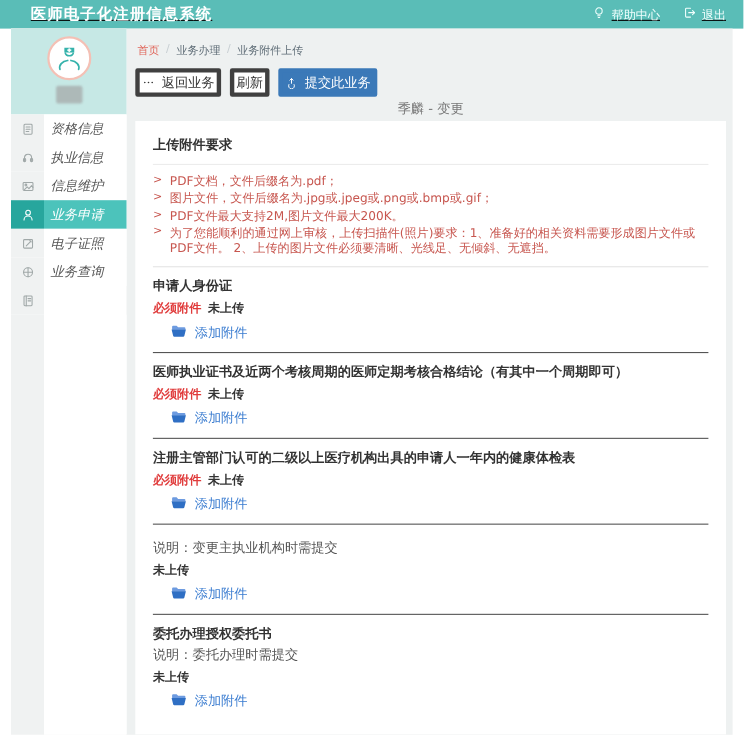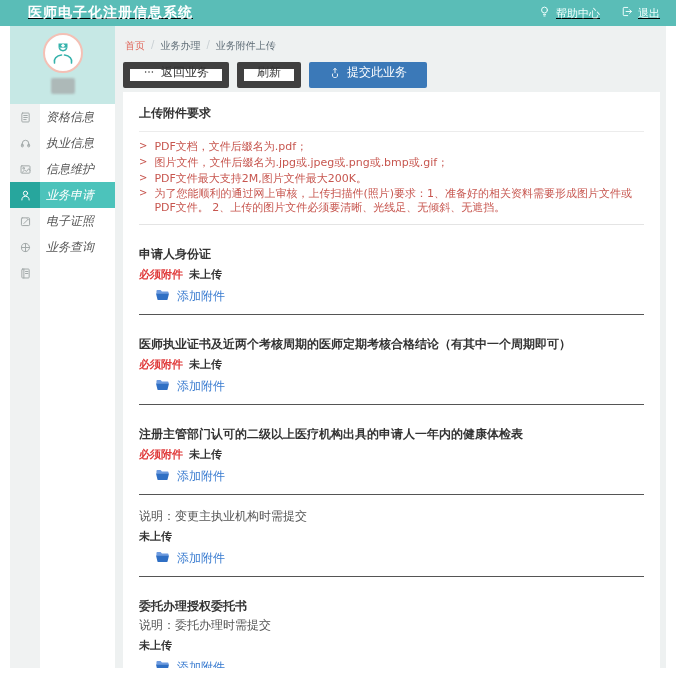--- a/index.html
+++ b/index.html
@@ -41,41 +41,41 @@
 
   
   .main { flex:1; padding:0 6px 0 8px; display:flex; flex-direction:column; overflow:hidden; }
   .breadcrumb { padding:13px 0 0 2px; font-size:10px; display:flex; gap:6px; }
   .crumb { color:#5f6d77; cursor:pointer; }
   .crumb.home { color:var(--breadcrumb_home_red,#e0695e); }
   .crumb.current { cursor:default; }
   .crumb-sep { color:#c7ced2; }
 
   .toolbar { margin-top:9px; display:flex; gap:8px; }
-  .btn { height:26px; border:7px solid #404040; background:#fff; border-radius:2px;
+  .btn { height:26px; border:4px solid #404040; background:#fff; border-radius:2px;
     font-size:12px; color:#333; display:inline-flex; align-items:flex-end; gap:6px;
-    padding:0 13px; cursor:pointer; }
+    padding:0 2px; cursor:pointer; }
   .btn svg { width:12px; height:12px; }
   .btn.primary { background:var(--primary_button_blue,#3b79b8);
     border-color:var(--primary_button_blue,#3b79b8); color:#fff; }
 
   .task-title { text-align:center; font-size:12px; color:#777; margin-top:3px; height:15px; }
 
   .panel { background:#fff; margin-top:4px; padding:13px 16px 0; flex:1; overflow:hidden; }
   .req-title { font-size:12px; font-weight:bold; color:#333; padding-bottom:9px;
     border-bottom:1px solid #ececec; }
   .req-list { margin-top:7px; list-style:none; }
   .req-list li { font-size:11px; color:var(--notice_red,#c7564f); line-height:1.25;
     display:flex; gap:7px; padding:1px 0; }
   .req-list .gt { font-size:10px; flex-shrink:0; }
   .light-divider { border-top:1px solid #e4e4e4; margin-top:8px; }
 
   .att-item { padding:10px 0 8px; }
   .att-item + .att-item { border-top:1px solid #555; }
-  .att-title { font-size:12px; font-weight:bold; color:#333; line-height:15px;margin-top:12px; }
+  .att-title { font-size:12px; font-weight:bold; color:#333; line-height:15px; }
   .att-note { font-size:12px; color:#555; margin-top:4px; line-height:15px; display:none; }
   .att-item.has-note .att-note { display:block; }
   .att-status { margin-top:6px; font-size:11px; font-weight:bold; color:#333;
     display:flex; gap:6px; line-height:13px; }
   .att-status .req { color:var(--danger_red,#e03b3b); display:none; }
   .att-item.required .att-status .req { display:inline; }
   .att-add { margin:7px 0 1px 16px; display:inline-flex; align-items:center; gap:7px;
     font-size:12px; color:var(--link_blue,#3a7cd0); cursor:pointer; }
   .att-add svg { width:15px; height:13px; }
 </style>
@@ -229,20 +229,21 @@
       <button class="btn primary">
         <span class="bicon"><svg viewBox="0 0 16 16" fill="none" stroke="currentColor" stroke-width="1.2" stroke-linecap="round" stroke-linejoin="round">
               <path d="M4.8 10.5a3.6 3.6 0 1 0 6.4 0"></path>
               <line x1="8" y1="3.5" x2="8" y2="9"></line>
               <polyline points="6,5.2 8,3.2 10,5.2"></polyline>
             </svg></span>
         <span>提交此业务</span>
       </button>
     </div>
 
+    <div class="task-title">季麟 - 变更</div>
 
     <div class="panel">
       <div class="req-title">上传附件要求</div>
       <ul class="req-list" id="req-list">
           <li>
             <span class="gt">&gt;</span>
             <span>PDF文档，文件后缀名为.pdf；</span>
           </li>
           <li>
             <span class="gt">&gt;</span>

